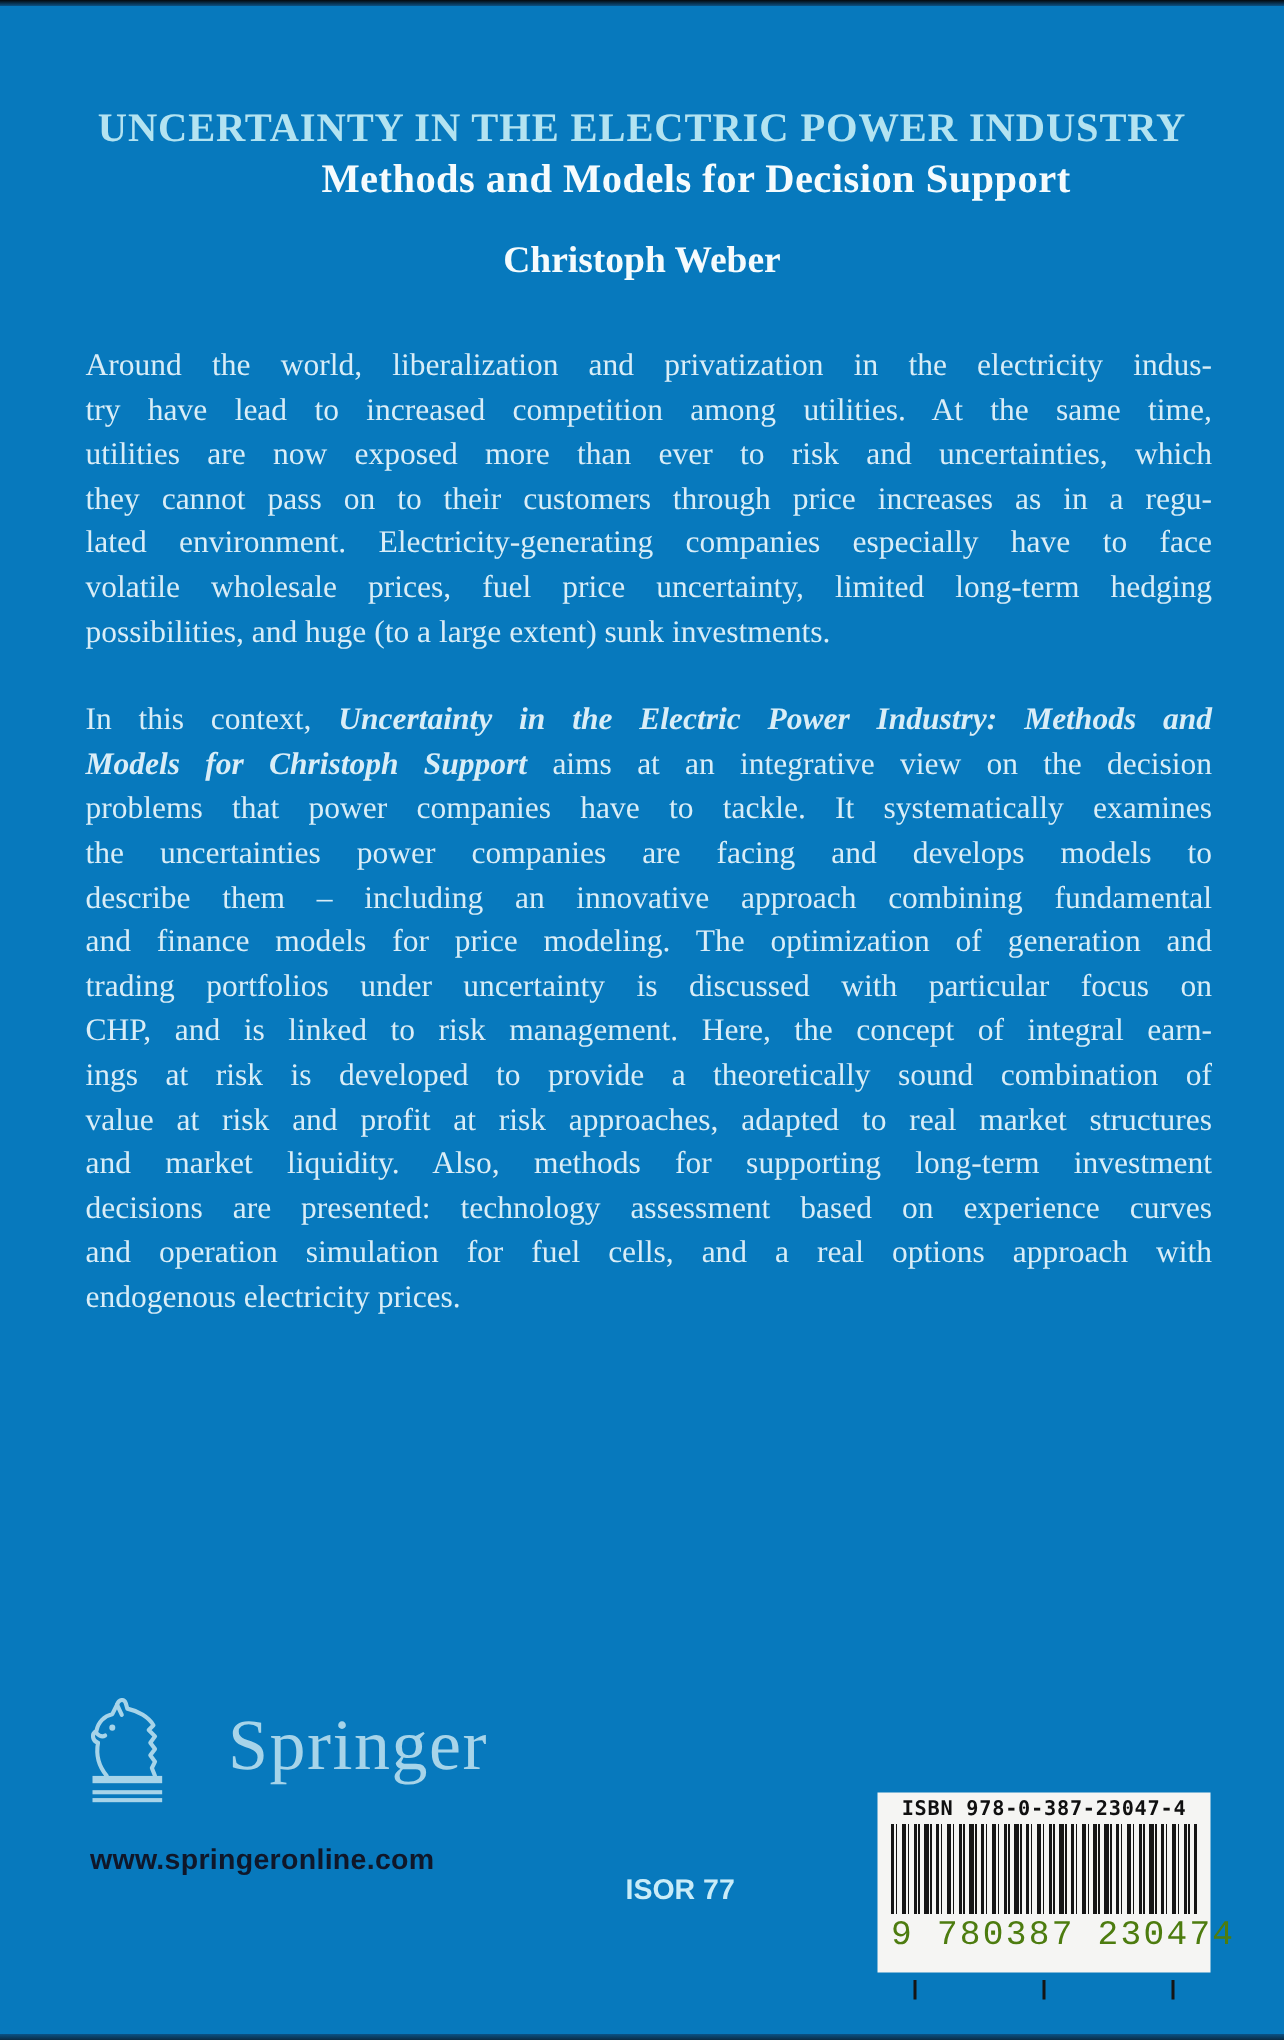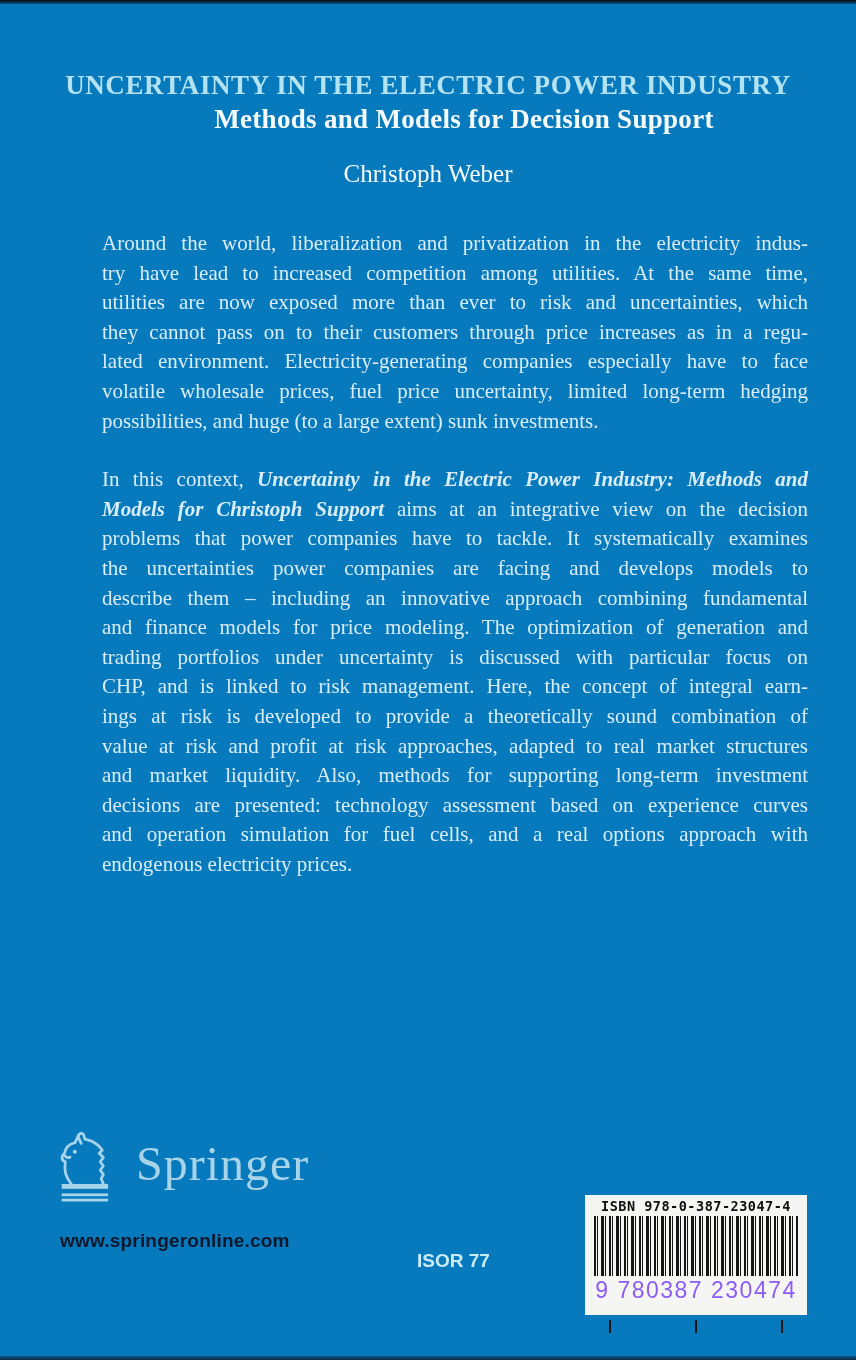--- a/index.html
+++ b/index.html
@@ -18,44 +18,43 @@
     color:var(--title,#B3E3F1);
   }
   .cover-subtitle{
     position:absolute;top:104px;left:0;width:856px;text-align:center;
     font-size:27px;font-weight:bold;letter-spacing:0.3px;
     color:var(--white,#F5FBFD);
     margin-left:36px;
   }
   .cover-author{
     position:absolute;top:160px;left:0;width:856px;text-align:center;
-    font-size:25px;font-weight:normal;
+    font-size:25px;font-weight:bold;
     color:var(--white,#F5FBFD);
   }
 
   .synopsis{
     position:absolute;left:57px;top:229px;width:751px;
     color:var(--body,#D9EDF7);
     font-size:21px;
   }
   .para{margin:0 0 29px 0;}
   .line{
     height:29.6px;line-height:29.6px;white-space:normal;
     text-align:left;
-    margin-left:45px;
   }
   .line.just{text-align:justify;text-align-last:justify;}
   .booktitle{font-style:italic;font-weight:bold;}
 
   .publisher{position:absolute;left:52px;top:1128px;height:90px;display:flex;align-items:flex-start;}
   .horse-wrap{width:70px;height:76px;}
   .springer-word{
     font-family:"Liberation Serif", serif;
     font-size:48px;color:var(--logo,#A7D4E9);
-    margin-left:14px;margin-top:8px;letter-spacing:1px;
+    margin-left:30px;margin-top:8px;letter-spacing:1px;
   }
 
   .barcode-box{
     position:absolute;left:585px;top:1195px;width:222px;height:120px;
     background:#F5F5F3;box-sizing:border-box;padding:3px 9px 0 9px;
   }
   .isbn-line{
     font-family:"DejaVu Sans Mono", monospace;
     font-size:13.5px;color:#101010;text-align:center;letter-spacing:0.5px;
     white-space:nowrap;
@@ -68,22 +67,22 @@
       #151515 3px 4px,#F5F5F3 4px 7px,
       #151515 7px 10px,#F5F5F3 10px 11px,
       #151515 11px 12px,#F5F5F3 12px 15px);
   }
   .guard{position:absolute;width:2px;height:13px;top:125px;background:#151515;top:125px;}
   .guard.g1{left:24px;}
   .guard.g2{left:110px;}
   .guard.g3{left:196px;}
   .barcode-number{
     position:relative;z-index:2;
-    font-family:Liberation Sans, sans-serif;
-    font-size:23px;color:#8b5cf6;text-align:center;letter-spacing:1.5px;
+    font-family:Liberation Mono, monospace;
+    font-size:23px;color:#4d7c0f;text-align:center;letter-spacing:1.5px;
     margin-top:1px;white-space:nowrap;
   }
 
   .footer-site{
     position:absolute;left:60px;top:1230px;
     font-family:"Liberation Sans", sans-serif;font-weight:bold;
     font-size:19px;color:#0f172a;letter-spacing:0.2px;
   }
   .footer-series{
     position:absolute;left:417px;top:1250px;

